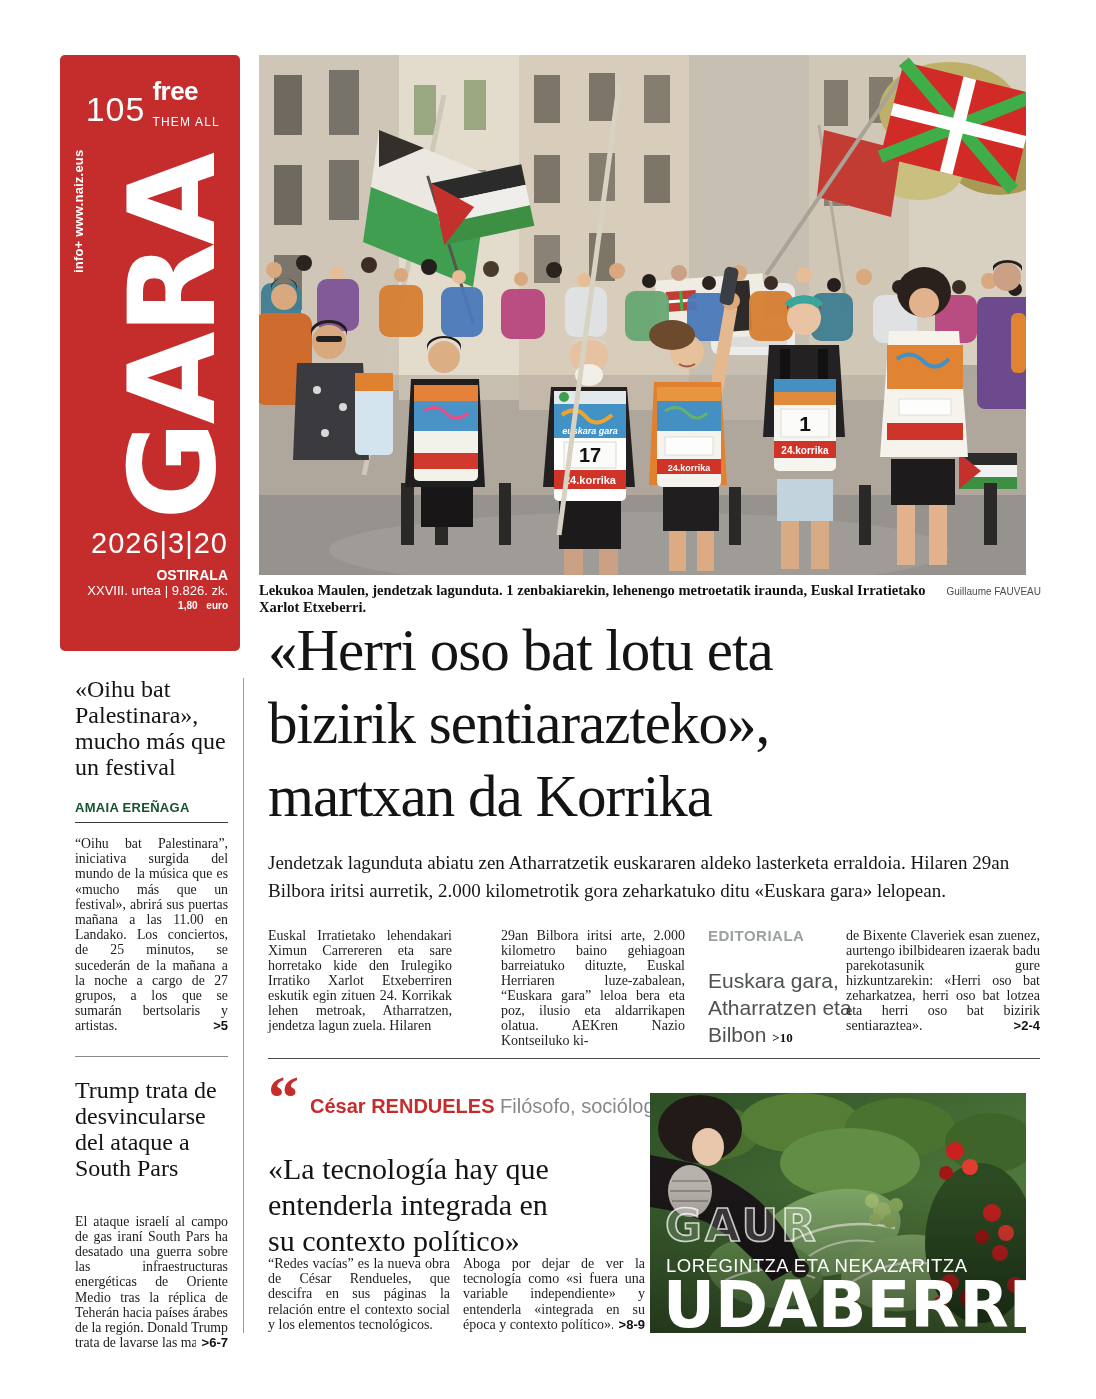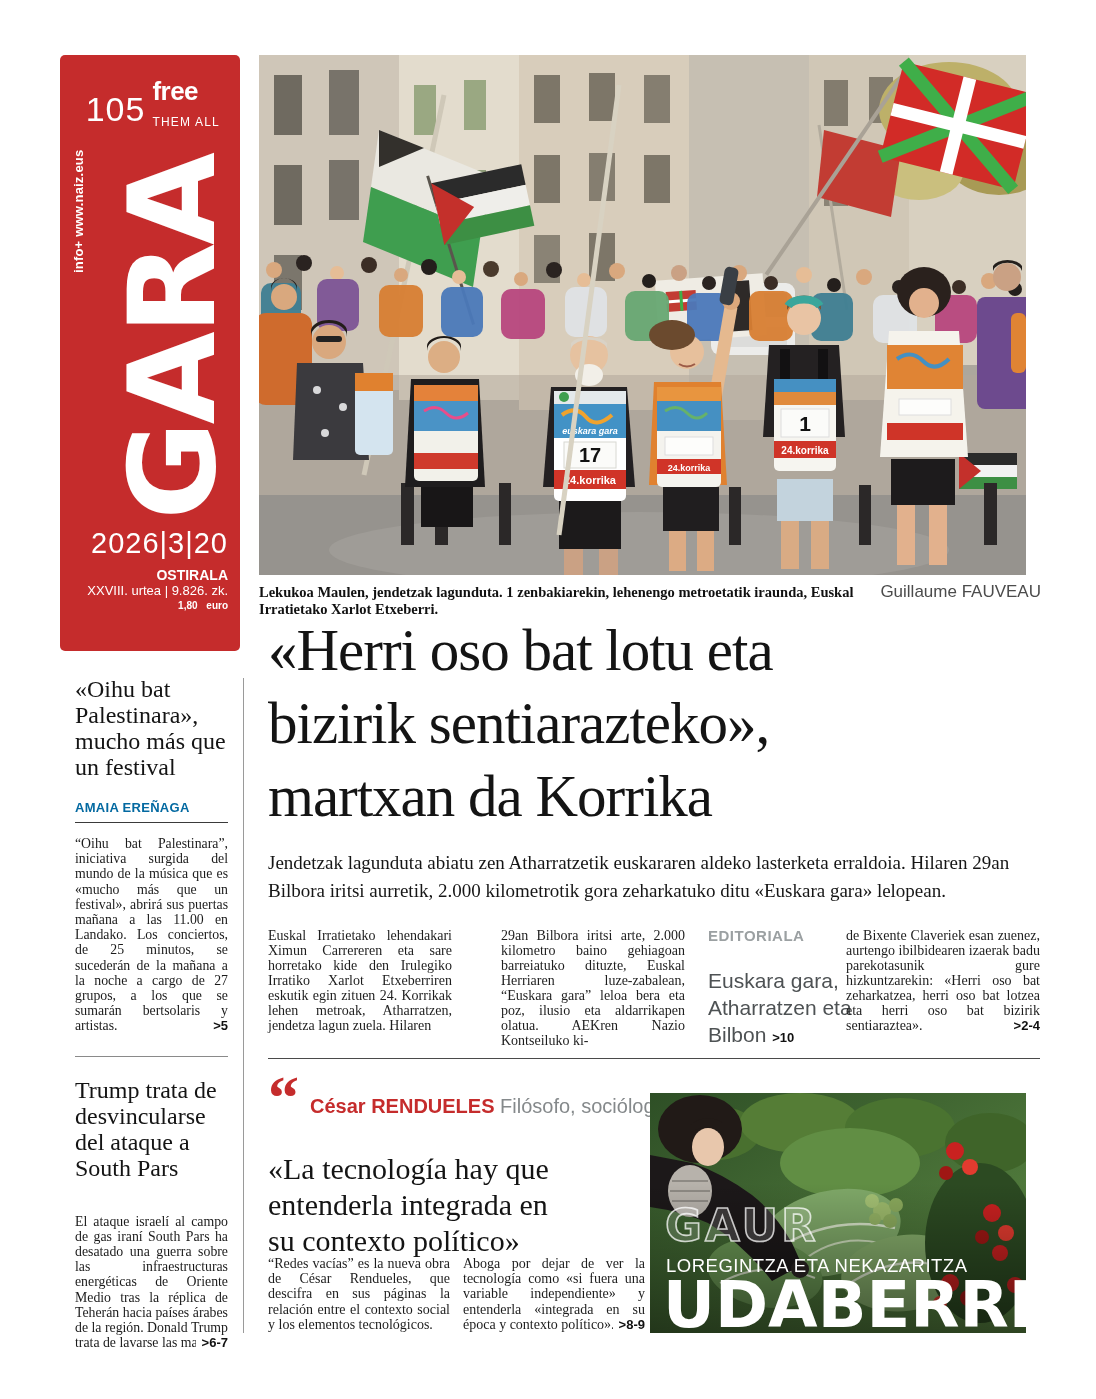--- a/index.html
+++ b/index.html
@@ -24,54 +24,54 @@
   .date-block{position:absolute;right:12px;top:474px;text-align:right;}
   .date-main{font-size:29px;font-weight:300;letter-spacing:1px;line-height:1;}
   .date-day{font-size:14px;font-weight:700;margin-top:9px;line-height:1.15;}
   .date-edition{font-size:13px;font-weight:300;line-height:1.25;}
   .date-price{font-size:10px;font-weight:700;line-height:1.3;word-spacing:6px;}
 
   
   .sidebar{position:absolute;left:75px;top:676px;width:153px;color:#1b1b1b;}
   .sb-title{font-family:"Liberation Serif",serif;font-weight:400;font-size:24px;
             line-height:26px;color:#141414;margin:0;}
-  .sb-byline{font-size:13px;font-weight:700;letter-spacing:.3px;color:#0369a1;
+  .sb-byline{font-size:13px;font-weight:700;letter-spacing:.3px;color:#14532d;
              margin-top:20px;padding-bottom:7px;border-bottom:1.5px solid #3a3a3a;}
   .sb-body{font-family:"Liberation Serif",serif;font-size:13.8px;line-height:15.2px;
            text-align:justify;margin-top:13px;position:relative;}
   .pageref{position:absolute;right:0;bottom:0;background:#fff;padding-left:6px;
            font-family:"Liberation Sans",sans-serif;font-weight:700;font-size:13px;color:#111;}
   .sb-rule{border:none;border-top:1px solid #8a8a8a;margin:22px 0 20px;}
   .sb-title2{margin-top:0;}
   .sb-body2{margin-top:33px;}
   .v-divider{position:absolute;left:243px;top:678px;width:1px;height:655px;background:#9a9a9a;}
 
   
   .photo{position:absolute;left:259px;top:55px;width:767px;height:520px;overflow:hidden;}
   .caption-row{position:absolute;left:259px;top:582px;width:782px;display:flex;
                justify-content:space-between;align-items:baseline;}
   .caption{font-family:"Liberation Serif",serif;font-weight:700;font-size:14.5px;color:#111;}
-  .credit{font-size:17px;color:#4c4c4c;white-space:nowrap;margin-left:14px;}
+  .credit{font-size:10px;color:#4c4c4c;white-space:nowrap;margin-left:14px;}
 
   
   .headline{position:absolute;left:268px;top:614px;width:782px;
             font-family:"Liberation Serif",serif;font-weight:400;color:#141414;
             font-size:59px;line-height:73px;letter-spacing:-1px;}
   .headline span{display:block;}
   .deck{position:absolute;left:268px;top:849px;width:778px;
         font-family:"Liberation Serif",serif;font-size:19px;line-height:28px;color:#161616;}
   .col{position:absolute;top:928px;font-family:"Liberation Serif",serif;
        font-size:14px;line-height:15px;text-align:justify;color:#1d1d1d;}
   .col-1{left:268px;width:184px;}
   .col-2{left:467px;width:184px;margin-left:34px;}
   .col-3{left:708px;width:160px;text-align:left;font-family:"Liberation Sans",sans-serif;}
   .col-4{left:846px;width:194px;position:absolute;}
   .ed-label{font-size:15px;font-weight:700;letter-spacing:.5px;color:#9ba0a2;}
   .ed-title{font-size:21px;line-height:27px;font-weight:400;color:#4e5254;margin-top:24px;}
-  .ed-ref{font-weight:700;font-size:13px;color:#111;}
+  .ed-ref{font-weight:700;font-size:13px;color:#111;font-family:Liberation Serif, serif;}
   .main-rule{position:absolute;left:268px;top:1058px;width:772px;height:1px;background:#4a4a4a;}
 
   
   .quote-mark{position:absolute;left:268px;top:1066px;color:#c52c2c;
               font-family:"Liberation Serif",serif;font-weight:700;font-size:62px;line-height:62px;}
   .kicker{position:absolute;left:310px;top:1095px;font-size:20px;}
   .kicker .k-name{font-weight:700;color:#c52c2c;}
   .kicker .k-role{font-weight:400;color:#85898b;}
   .iv-headline{position:absolute;left:268px;top:1151px;width:420px;
                font-family:"Liberation Serif",serif;font-size:30px;line-height:36px;color:#141414;}

